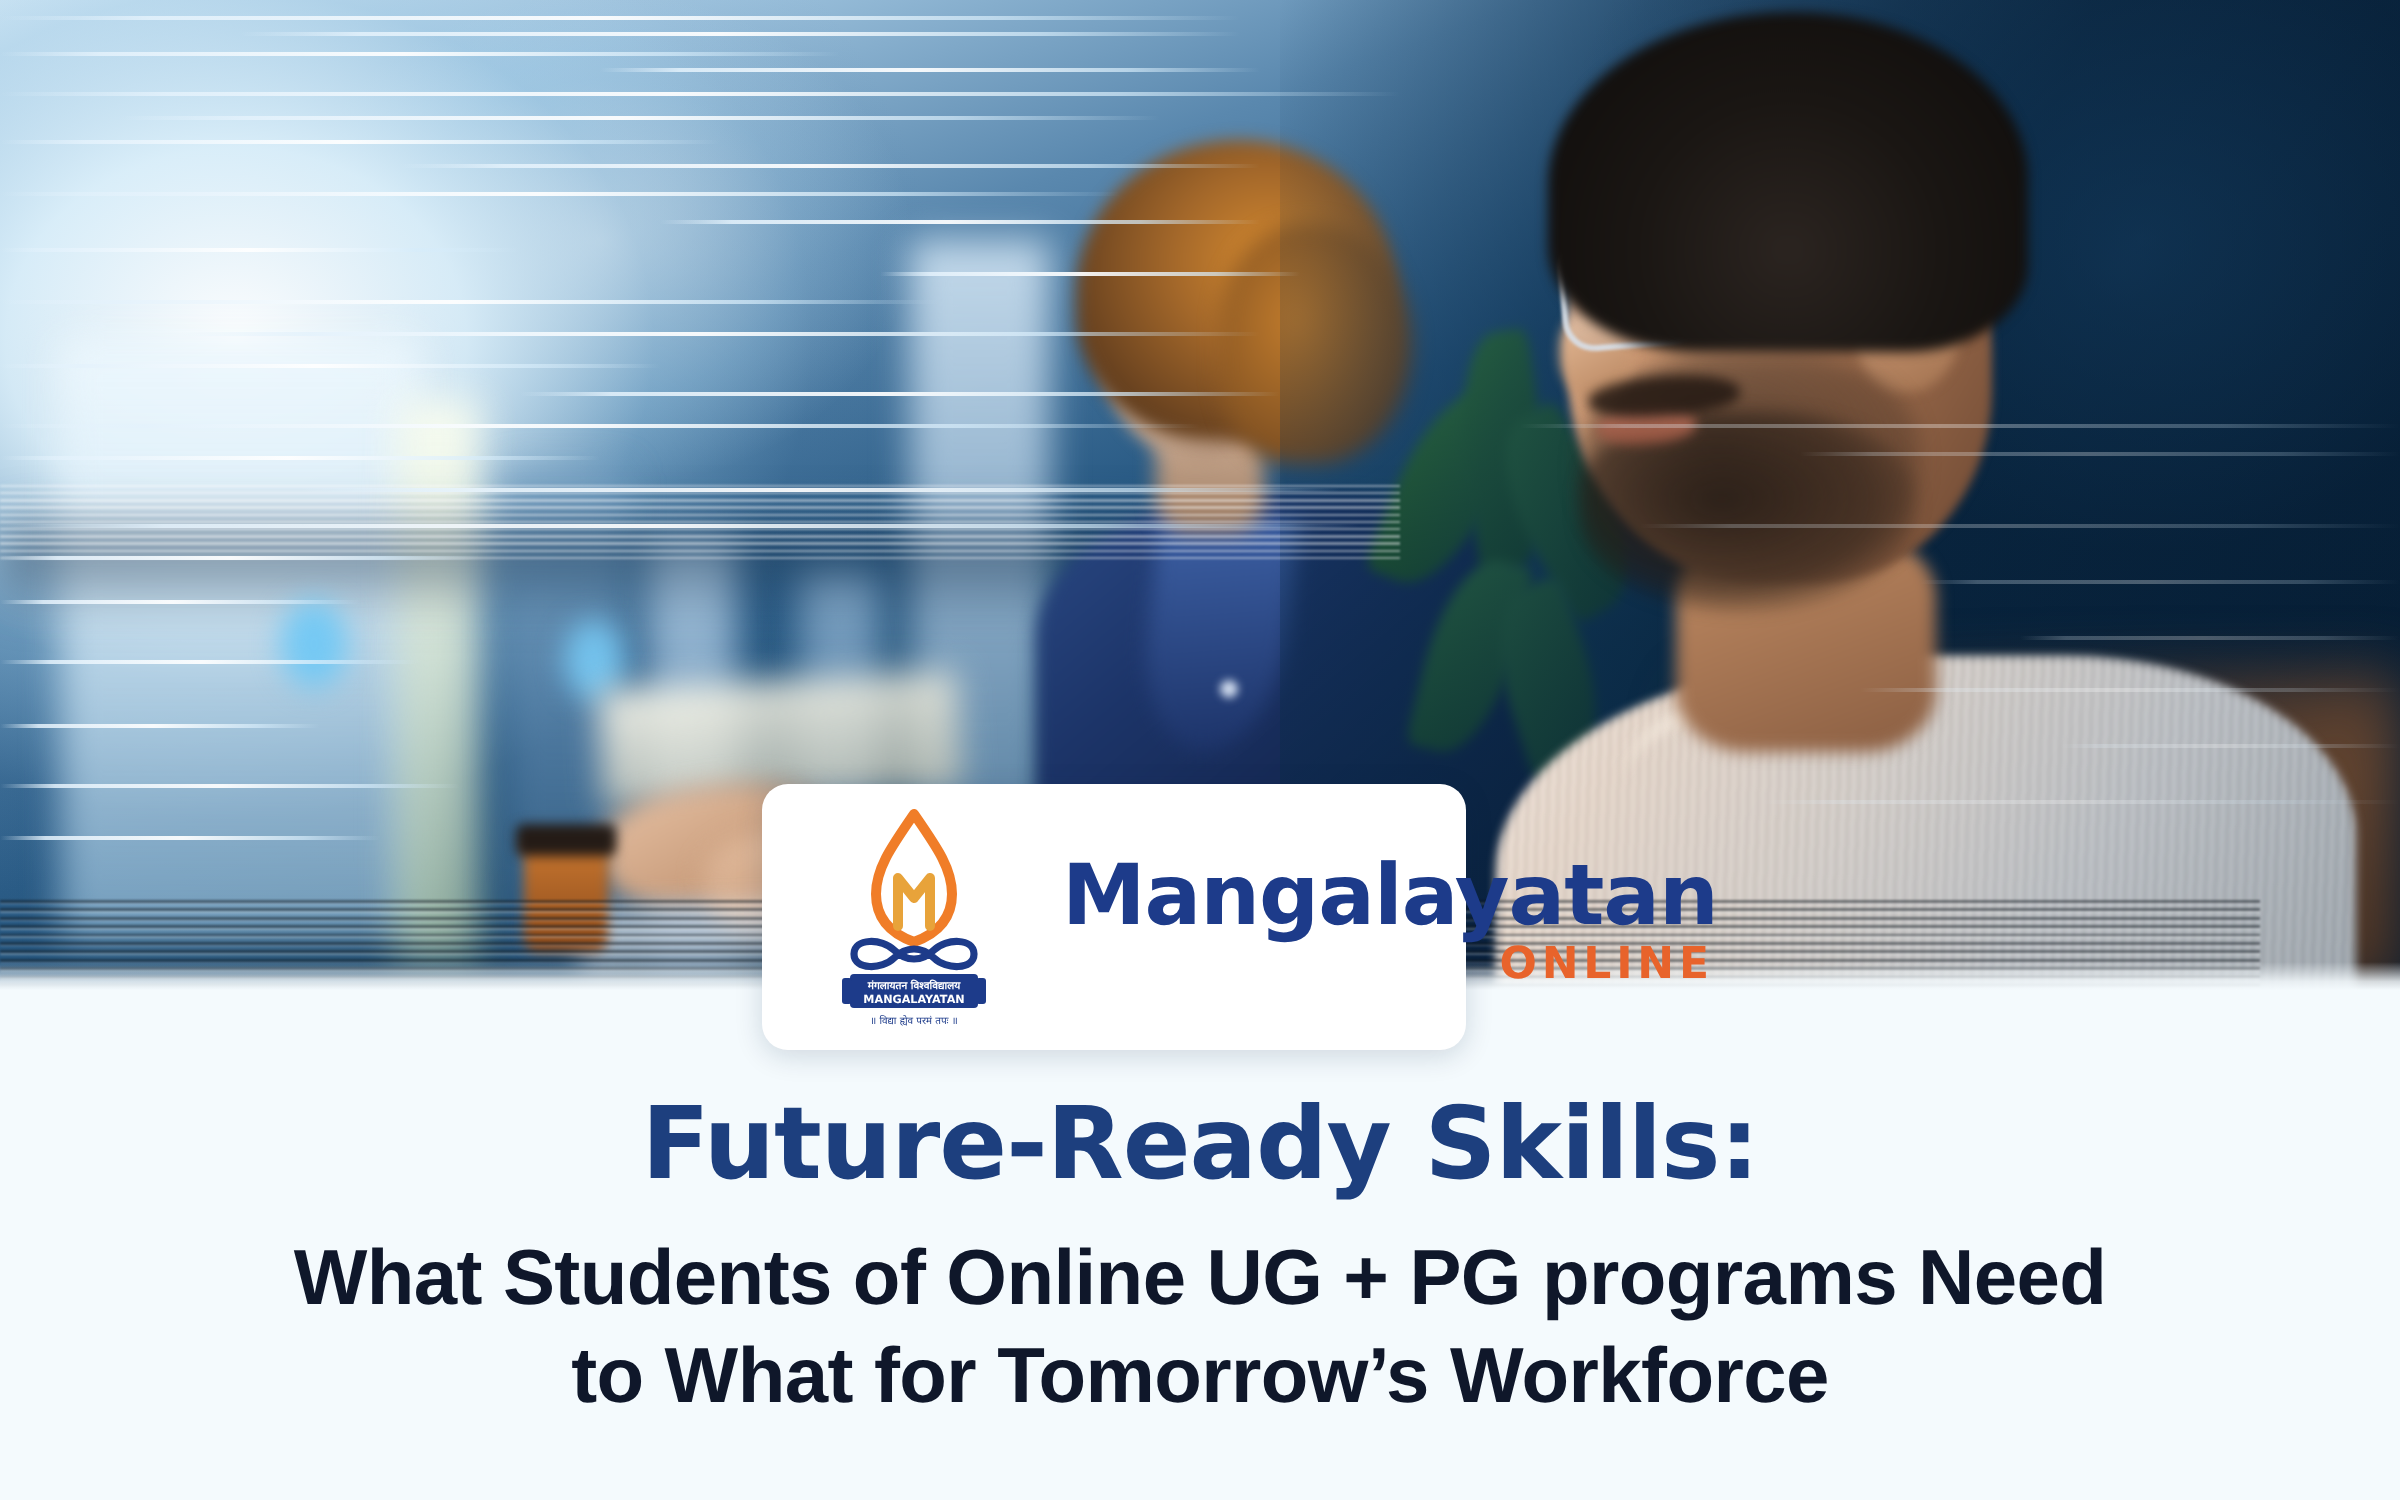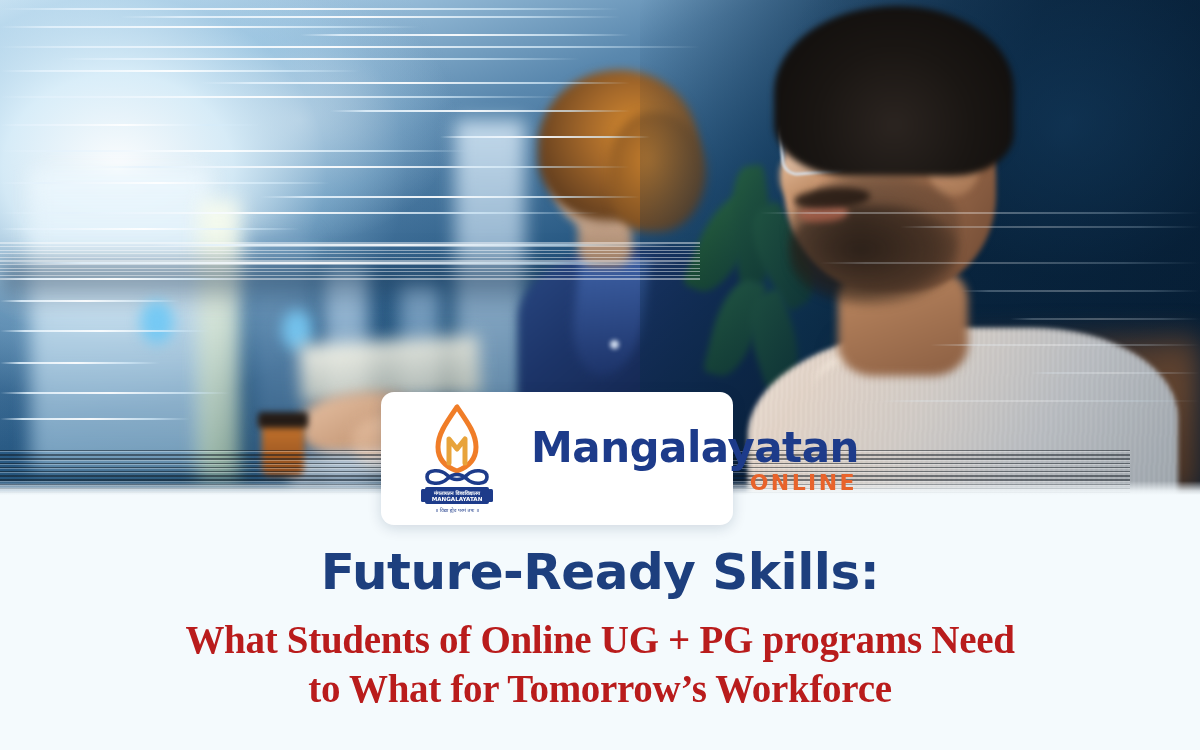--- a/index.html
+++ b/index.html
@@ -294,24 +294,24 @@
     font-family:"DejaVu Sans", sans-serif;
     font-weight:700;
     font-size:50px;
     letter-spacing:-0.5px;
     color:#1d3f7e;
     line-height:1.08;
     margin-bottom:16px;
     text-align:center;
   }
   .subline {
-    font-family:Liberation Serif, serif;
+    font-family:Liberation Sans, sans-serif;
     font-weight:700;
     font-size:39px;
-    color:#b91c1c;
+    color:#0f172a;
     line-height:1.26;
     letter-spacing:-0.3px;
     padding:0 16px;
   }
 </style>
 </head>
 <body>
 
 <div class="banner">
 

